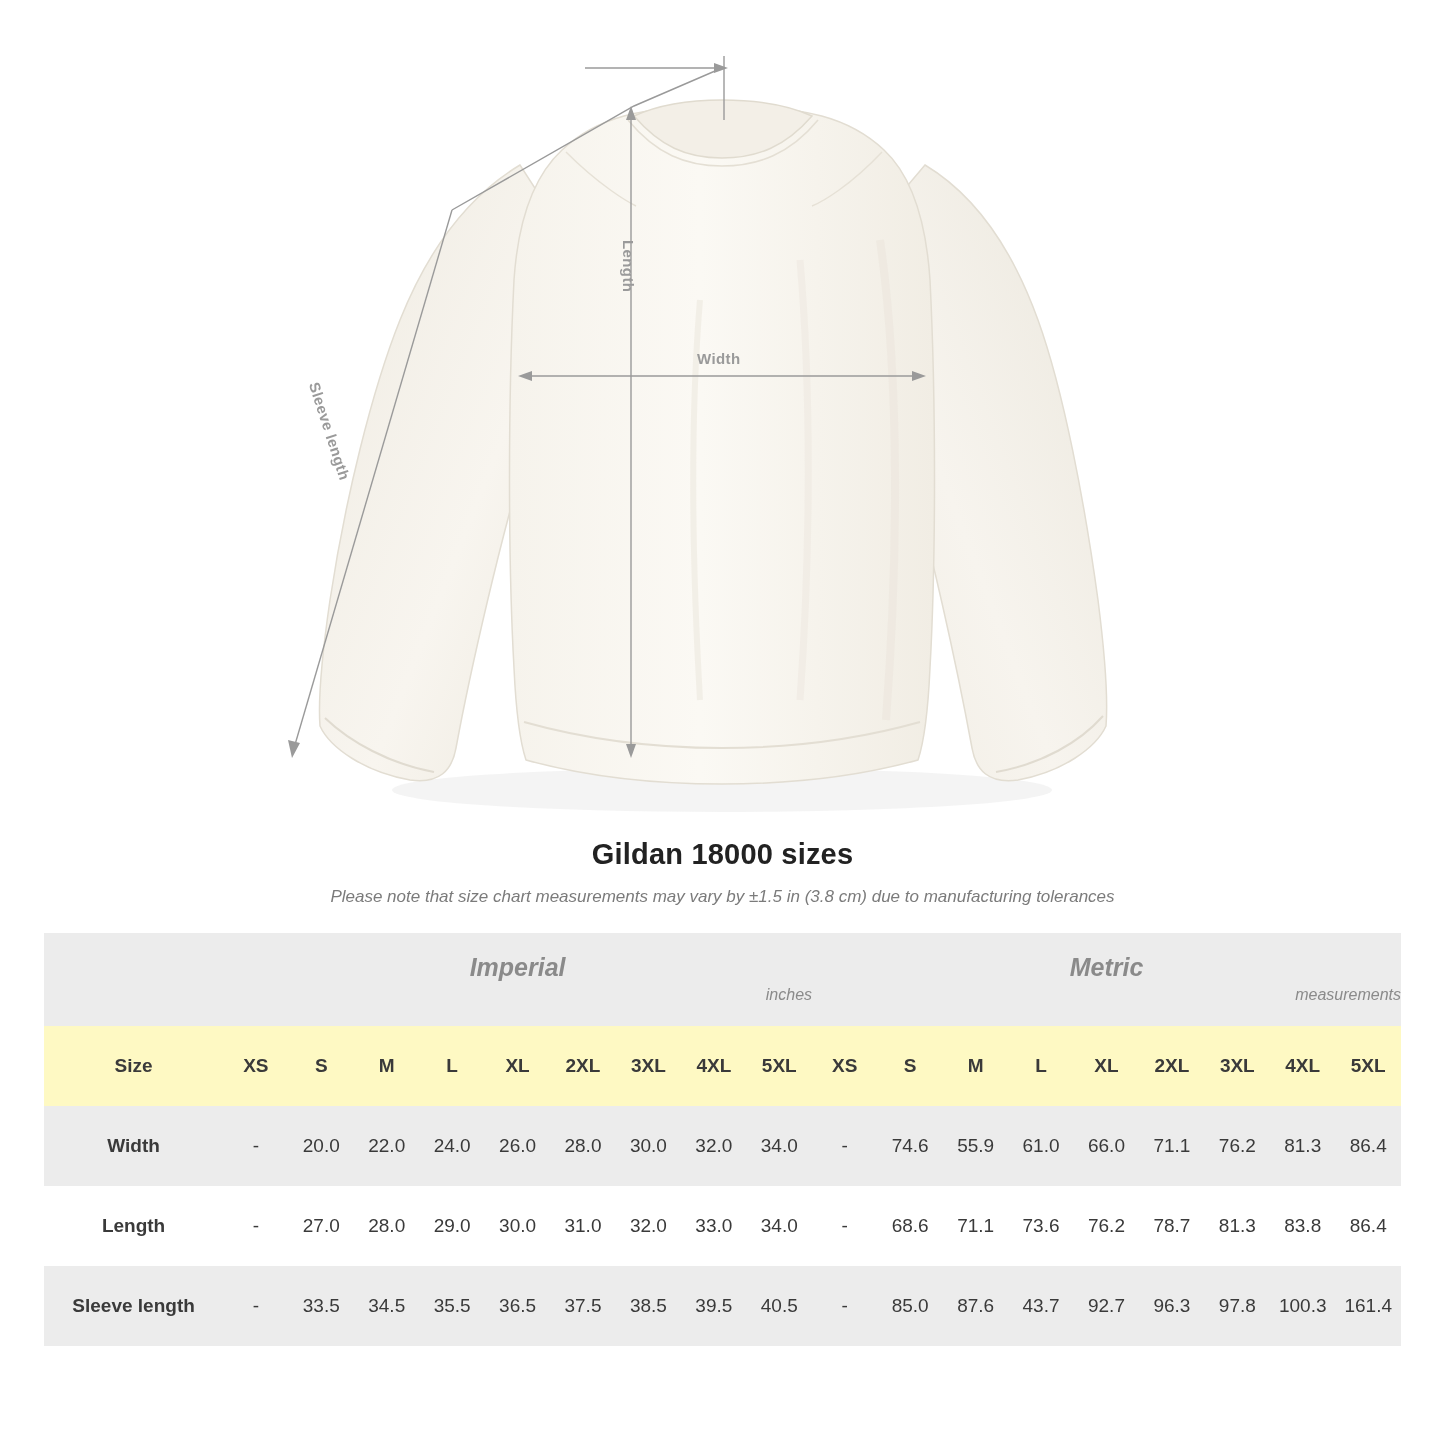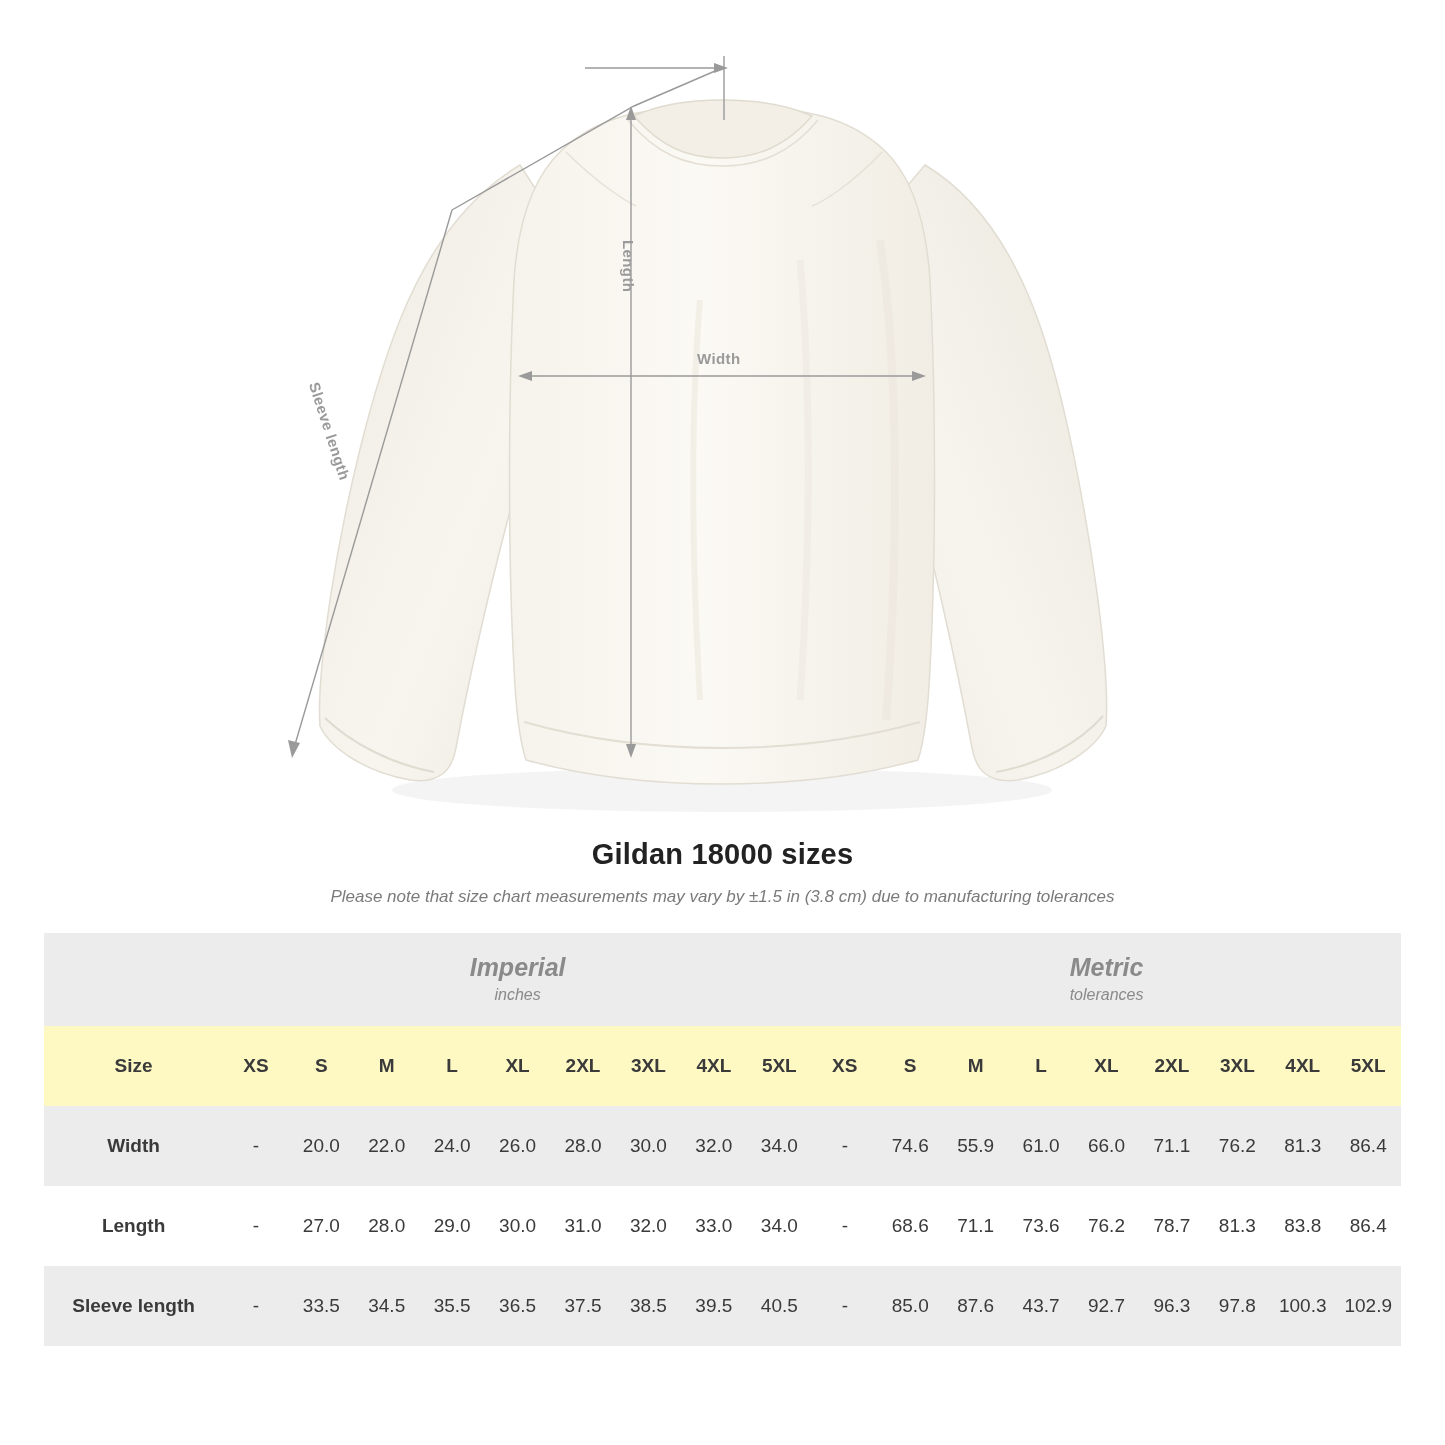--- a/index.html
+++ b/index.html
@@ -104,20 +104,21 @@
     font-style: italic;
     font-weight: bold;
     color: #8a8a8a;
     line-height: 1.25;
   }
   .unit-sub {
     font-size: 16px;
     font-style: italic;
     color: #8a8a8a;
     line-height: 1.5;
+    text-align: right;
   }
 
   .hdr-row td {
     background: #fef9c3;
     height: 78px;
     font-size: 19px;
     font-weight: bold;
     color: #3a3a3a;
   }
   .hdr-row td.rowlabel {
@@ -241,21 +242,21 @@
       </colgroup>
       <tbody>
         <tr class="unit-head">
           <td></td>
           <td colspan="9">
             <div class="unit-name">Imperial</div>
             <div class="unit-sub">inches</div>
           </td>
           <td colspan="9">
             <div class="unit-name">Metric</div>
-            <div class="unit-sub">tolerances</div>
+            <div class="unit-sub">measurements</div>
           </td>
         </tr>
 
         <tr class="hdr-row">
           <td class="rowlabel">Size</td>
           <td class="cell">XS</td>
           <td class="cell">S</td>
           <td class="cell">M</td>
           <td class="cell">L</td>
           <td class="cell">XL</td>
@@ -330,19 +331,19 @@
           <td class="cell">39.5</td>
           <td class="cell">40.5</td>
           <td class="cell">-</td>
           <td class="cell">85.0</td>
           <td class="cell">87.6</td>
           <td class="cell">43.7</td>
           <td class="cell">92.7</td>
           <td class="cell">96.3</td>
           <td class="cell">97.8</td>
           <td class="cell">100.3</td>
-          <td class="cell">102.9</td>
+          <td class="cell">161.4</td>
         </tr>
       </tbody>
     </table>
   </div>
 
 </div>
 
 </body></html>

